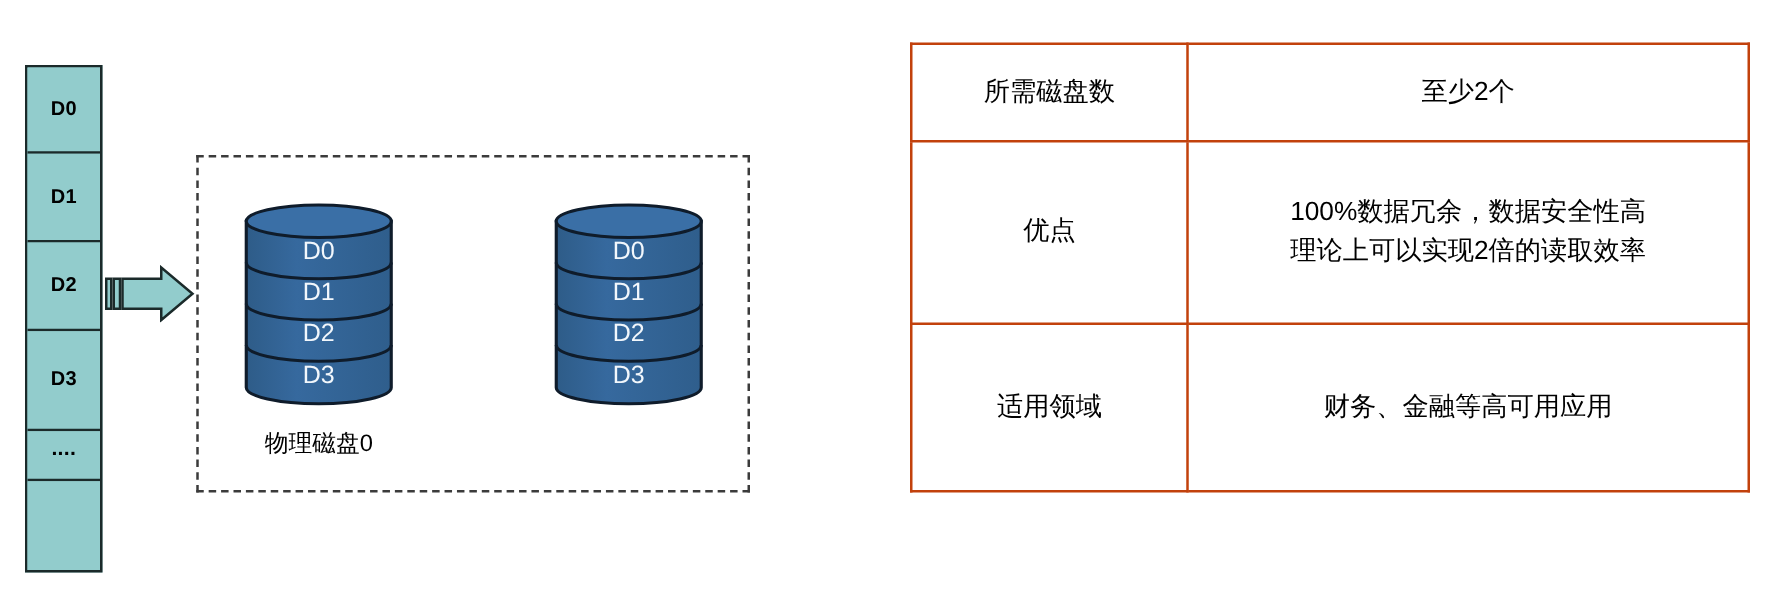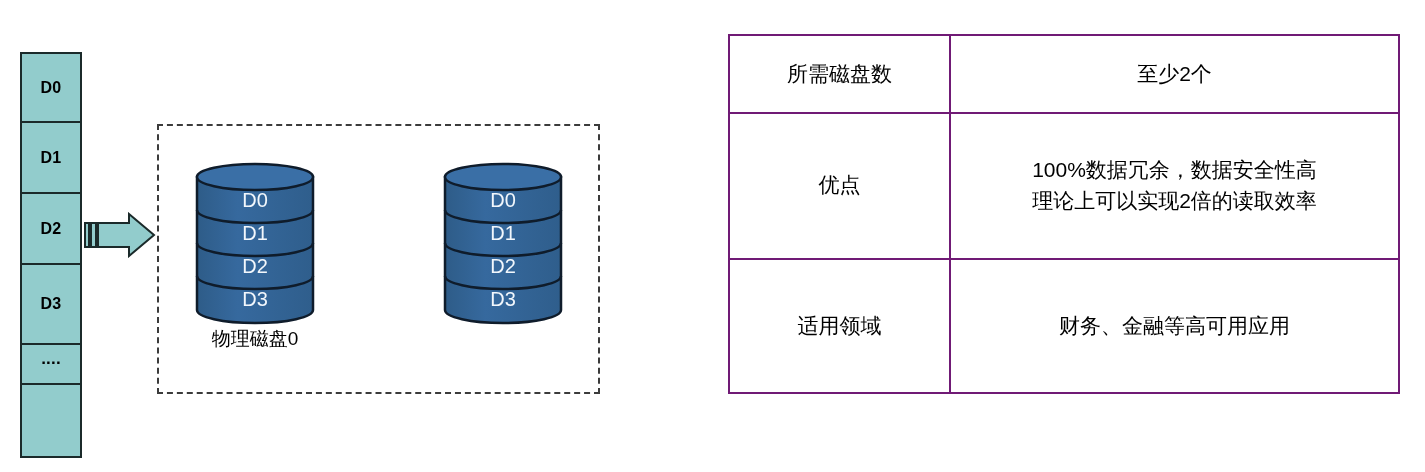--- a/index.html
+++ b/index.html
@@ -82,36 +82,37 @@
     top: 36px;
     width: 122px;
   }
   #disk-unit-0 { left: 35px; }
   #disk-unit-1 { left: 283px; }
   .disk-svg { display: block; }
   .disk-caption {
     text-align: center;
     font-size: 19px;
     color: #000000;
+    margin-top: 16px;
     white-space: nowrap;
   }
   #disk-unit-1 .disk-caption { margin-left: 14px; }
 
   
   #raid1-spec-table {
     position: absolute;
     left: 728px;
     top: 34px;
     width: 672px;
     height: 360px;
     border-collapse: collapse;
     table-layout: fixed;
   }
   #raid1-spec-table td {
-    border: 2px solid #701a75;
+    border: 2px solid #c2410c;
     text-align: center;
     vertical-align: middle;
     font-size: 21px;
     color: #000000;
     padding: 4px 6px;
     line-height: 1.45;
   }
   #raid1-spec-table td.label-col { width: 207px; }
   .row-h1 { height: 52px; }
   .row-h2 { height: 98px; }

